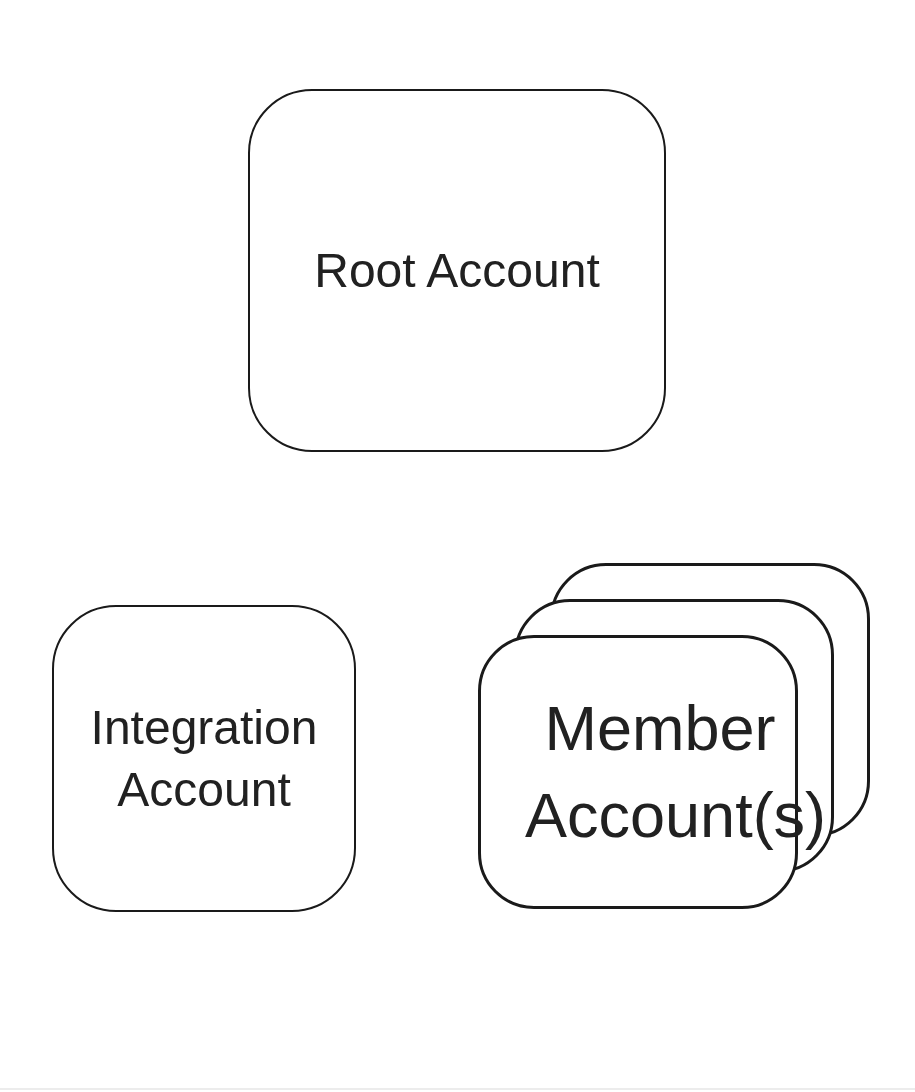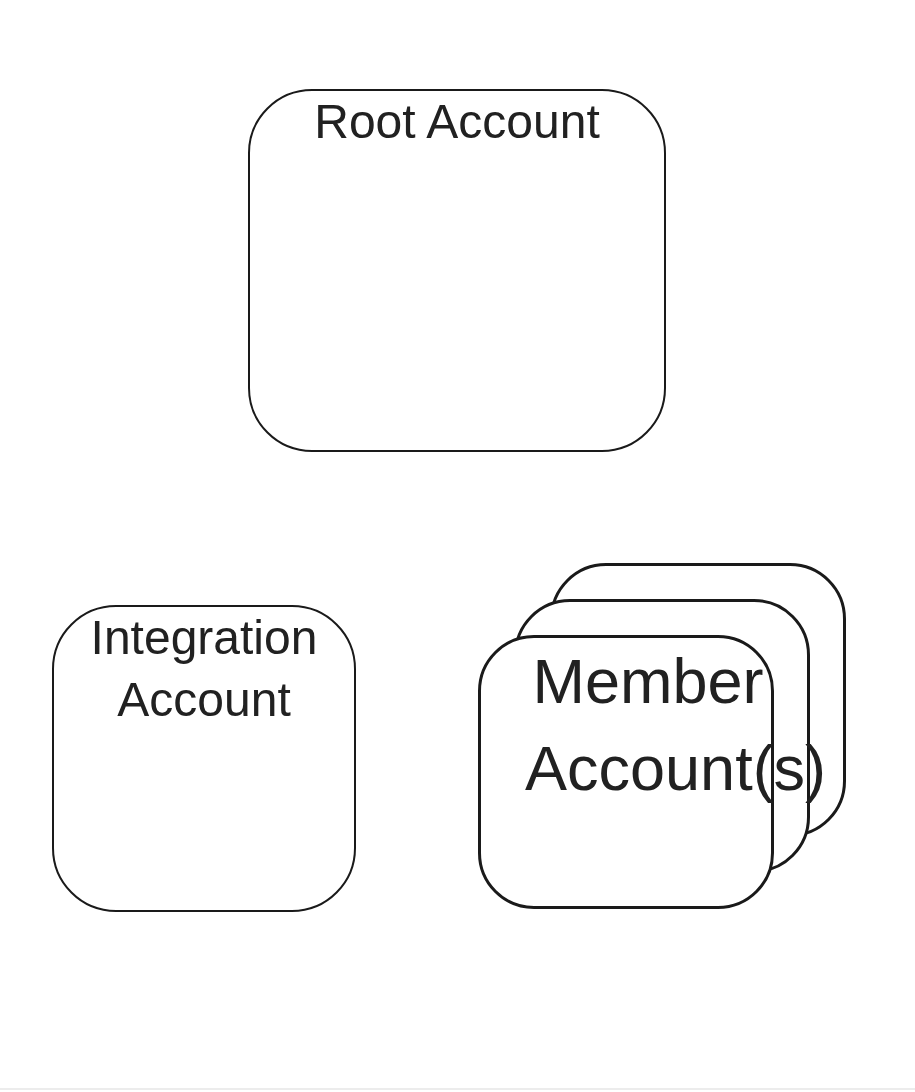--- a/index.html
+++ b/index.html
@@ -15,20 +15,21 @@
     background: var(--background, #ffffff);
     overflow: hidden;
   }
   .node {
     position: absolute;
     box-sizing: border-box;
     background: var(--node_fill, #ffffff);
     border: 2px solid var(--node_stroke, #1a1a1a);
     border-radius: 64px;
     display: flex;
+    align-items: center;
     justify-content: center;
     text-align: center;
     color: var(--text, #212121);
   }
   .node .node-label {
     display: block;
     width: 100%;
   }
   .node-root {
     left: 248px;
@@ -40,21 +41,21 @@
   }
   .node-integration {
     left: 52px;
     top: 605px;
     width: 304px;
     height: 307px;
     font-size: 48px;
     line-height: 62px;
   }
   .member-card {
-    width: 296px;
+    width: 320px;
     height: 274px;
     border-width: 3px;
     border-radius: 56px;
     font-size: 63px;
     line-height: 87px;
     padding-left: 44px;
   }
   .member-back  { left: 550px; top: 563px; z-index: 1; }
   .member-mid   { left: 514px; top: 599px; z-index: 2; }
   .member-front { left: 478px; top: 635px; z-index: 3; }

